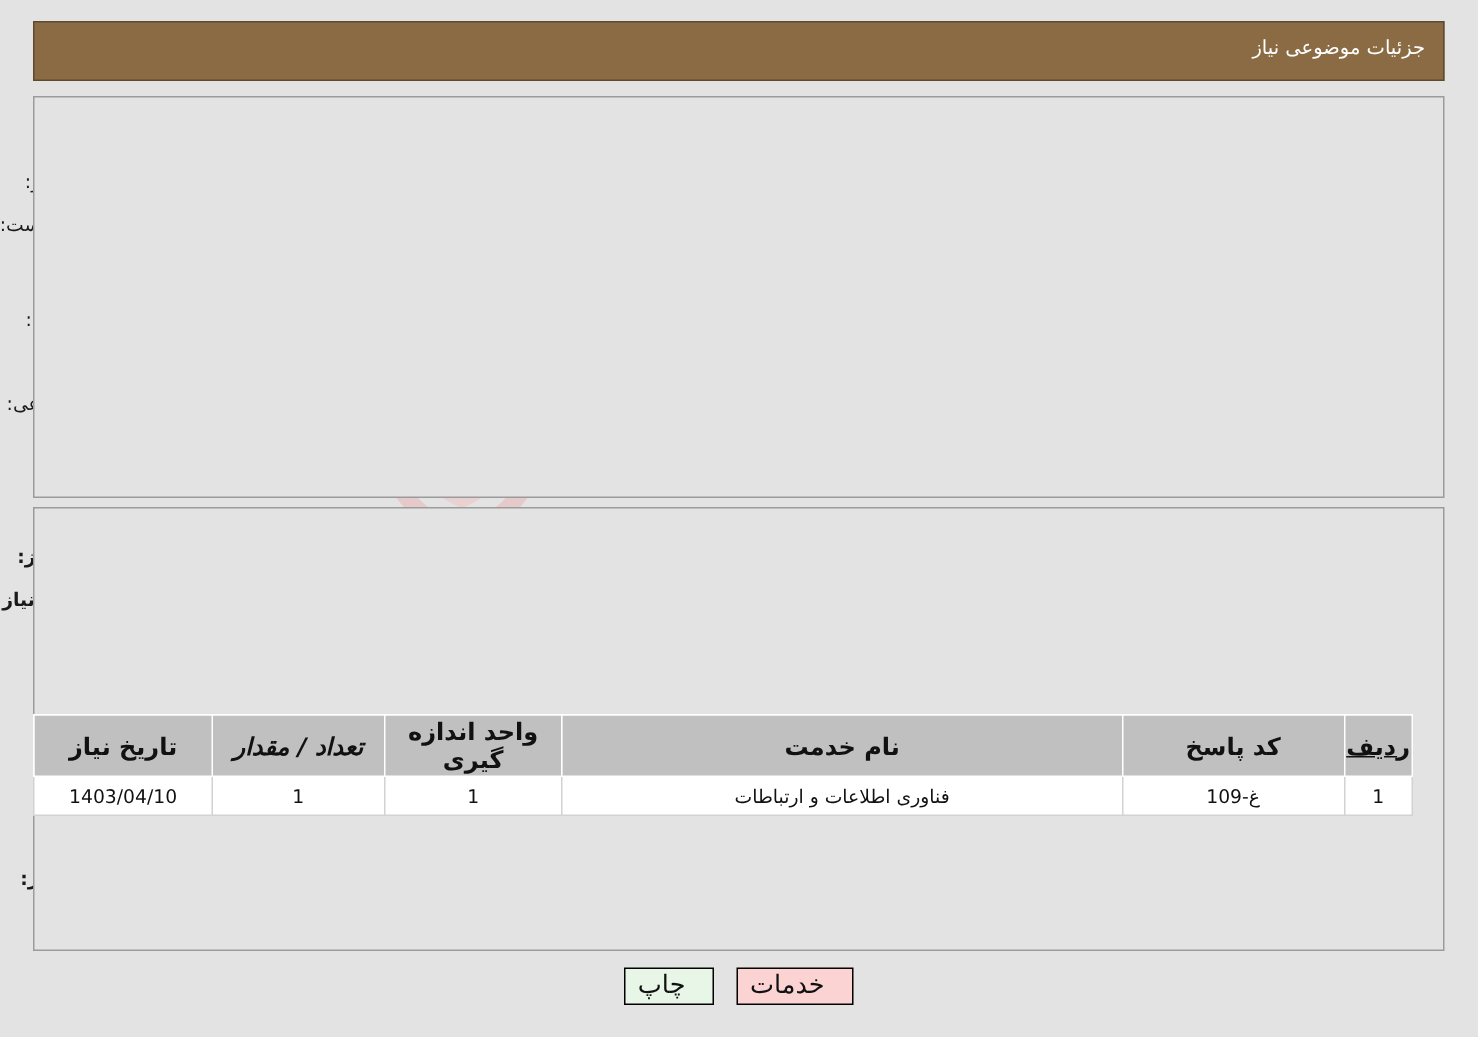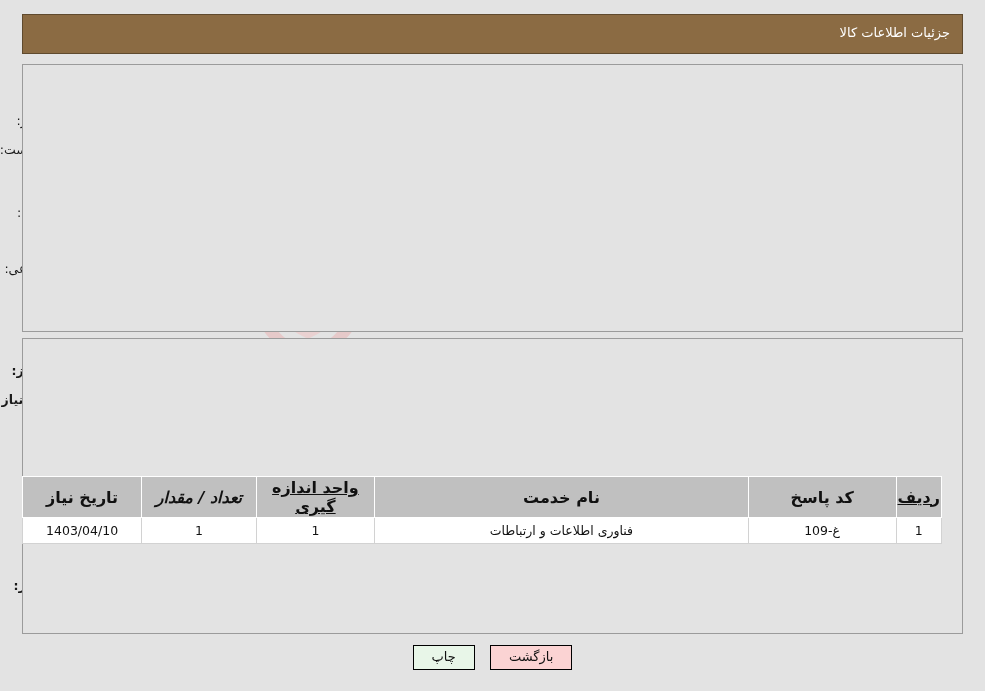--- a/index.html
+++ b/index.html
@@ -171,38 +171,38 @@
     background: #ffffff;
     border: 1px solid #d2d2d2;
     height: 26px;
     text-align: center;
     color: #111;
     font-size: 12.5px;
   }
   #grid .w-radif { width: 34px; text-decoration: underline; }
   #grid .w-code  { width: 150px; }
   #grid .w-name  { width: 380px; }
-  #grid .w-unit  { width: 120px; text-decoration: underline; }
+  #grid .w-unit  { width: 120px; }
   #grid .w-qty   { width: 116px; font-style: italic; }
   #grid .w-date  { width: 120px; }
 
   
   #footer {
     position: absolute;
     left: 0; top: 645px;
     width: 985px;
     text-align: center;
     z-index: 2;
   }
   .btn {
     display: inline-block;
-    font-size: 13px;
+    font-size: 17px;
     color: #111;
     border: 1px solid #000;
-    padding: 3px 18px 4px 18px;
+    padding: 3px 18px 4px 8px;
     margin: 0 5px;
     cursor: pointer;
     line-height: 16px;
   }
   .btn-print  { background: #e8f6e8; }
   .btn-back   { background: #fbd3d3; }
 </style>
 </head>
 <body>
 
@@ -211,21 +211,21 @@
   <div id="watermark">
     <svg class="wm-shield" width="120" height="150" viewBox="0 0 120 150">
       <path d="M60 6 L112 28 L112 76 C112 110 88 132 60 144 C32 132 8 110 8 76 L8 28 Z" fill="none" stroke="#eab4b4" stroke-width="11"></path>
       <path d="M60 30 L92 44 L92 76 C92 98 78 112 60 120 C42 112 28 98 28 76 L28 44 Z" fill="none" stroke="#f0c4c4" stroke-width="9"></path>
       <path d="M44 66 L60 92 L78 52" fill="none" stroke="#eeb9b9" stroke-width="10" stroke-linecap="round" stroke-linejoin="round"></path>
     </svg>
     <div class="wm-text">AriaTender.net</div>
   </div>
 
   <div id="titlebar">
-    <div class="t">جزئیات اطلاعات کالا</div>
+    <div class="t">جزئیات موضوعی نیاز</div>
   </div>
 
   <div class="panel" id="panel-top"></div>
 
   <div class="lbl" style="right:870px; top:84px; width:90px;">شماره نیاز:</div>
   <div class="fld ctr" style="right:610px; top:80px; width:250px;">1103092113000177</div>
 
   <div class="lbl" style="right:290px; top:84px; width:170px;">تاریخ و ساعت اعلان عمومی:</div>
   <div class="fld ctr" style="right:697px; left:103px; top:80px; width:183px;">1403/04/03 - 13:24</div>
 
@@ -309,17 +309,17 @@
     </tbody>
   </table>
 
   <div class="lbl bold" style="right:866px; top:578px;">توضیحات خریدار:</div>
   <div class="tbox" style="left:80px; top:543px; width:767px; height:80px;">
     <span>سرویس سالیانه UPS ها طبق لیست پیوست - تلفن کارشناس: 07132250191 داخلی 2321 مهندس ابراهیمی</span>
     <span class="grip">◺</span>
   </div>
 
   <div id="footer">
-    <span class="btn btn-back">بازگشت</span>
+    <span class="btn btn-back">خدمات</span>
     <span class="btn btn-print">چاپ</span>
   </div>
 
 </div>
 
 </body></html>

